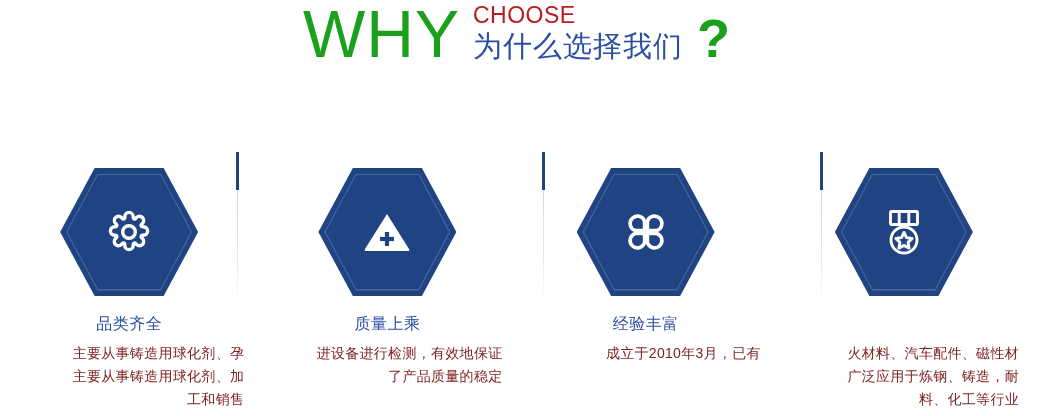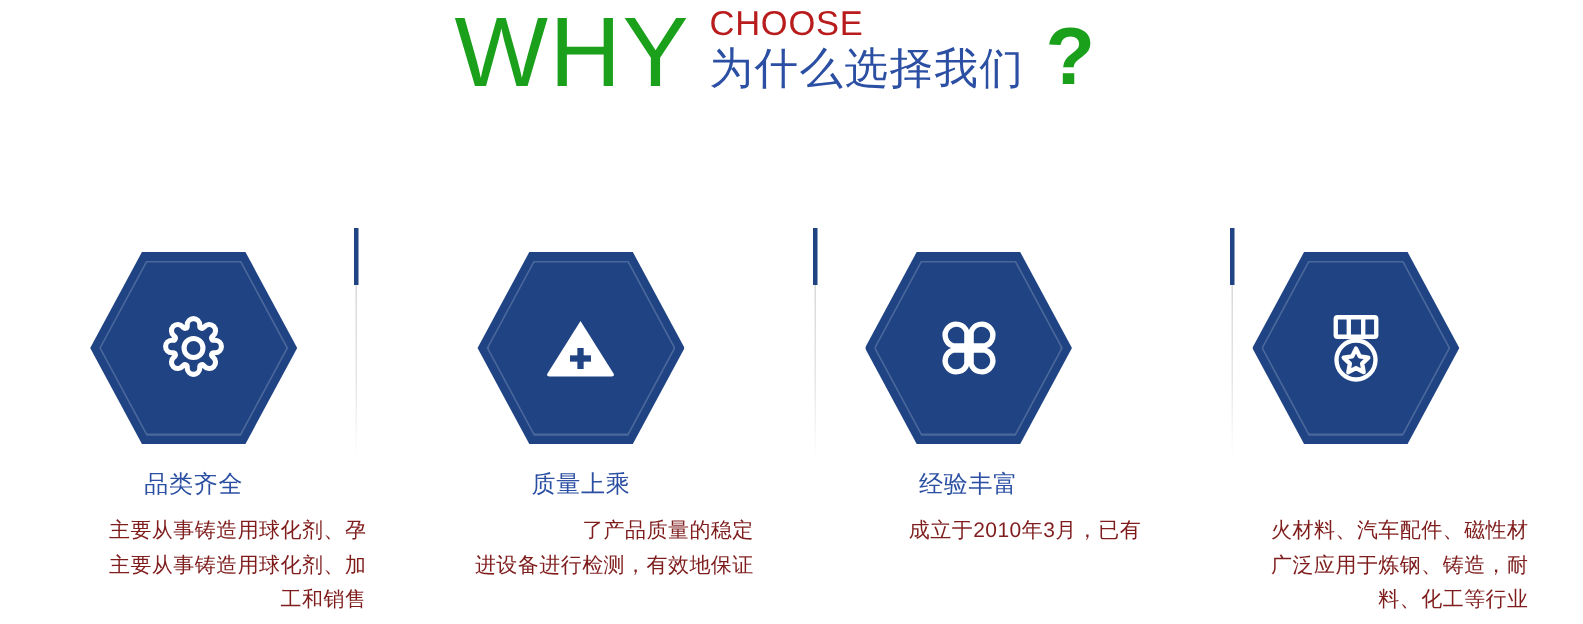--- a/index.html
+++ b/index.html
@@ -224,22 +224,22 @@
           <path d="M25 4 L47 39 Q48 41 45.5 41 L4.5 41 Q2 41 3 39 Z" fill="#ffffff"></path>
           <g stroke="#1f4383" stroke-width="4.2" stroke-linecap="butt">
             <line x1="25" y1="22" x2="25" y2="36"></line>
             <line x1="18" y1="29" x2="32" y2="29"></line>
           </g>
         </svg>
       </div>
     </div>
     <div class="ctitle">质量上乘</div>
     <div class="cbody">
+      <div>进设备进行检测，有效地保证</div>
       <div>了产品质量的稳定</div>
-      <div>进设备进行检测，有效地保证</div>
     </div>
   </div>
 
   <div class="card">
     <div class="hexwrap">
       <div class="hex"></div>
       <div class="hex-inner"></div>
       <div class="hex-inner2"></div>
       <div class="icon">
         <svg width="46" height="46" viewBox="0 0 46 46">

